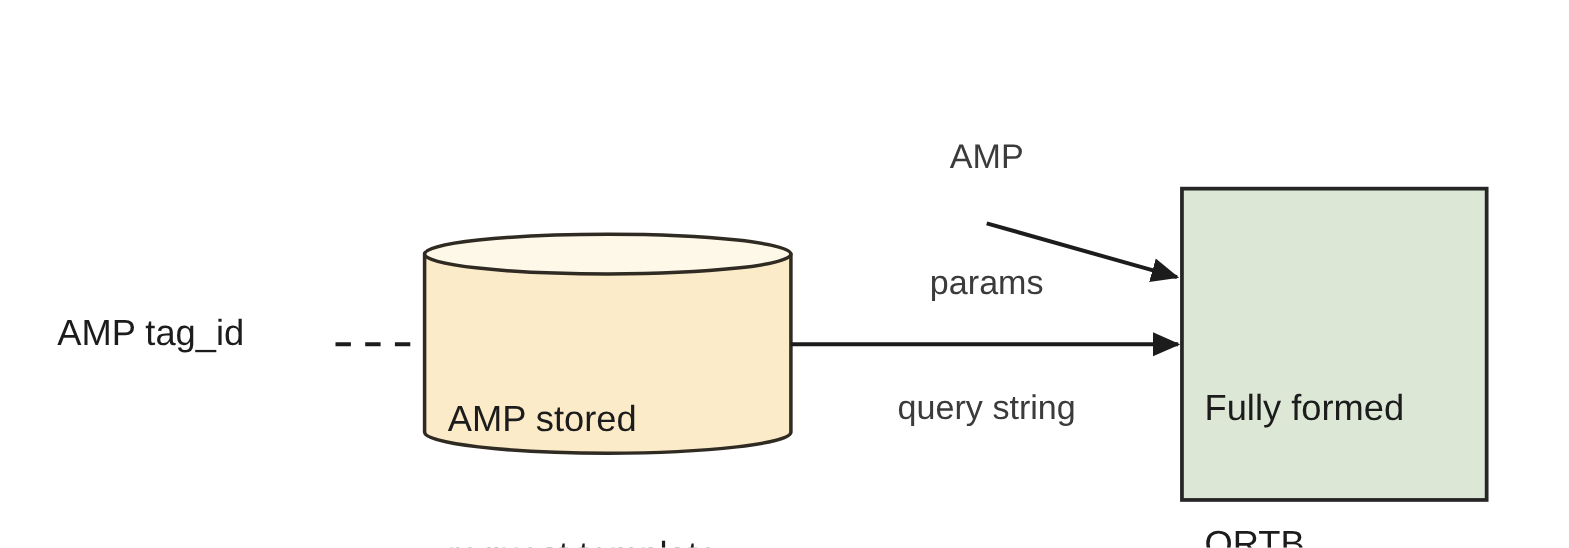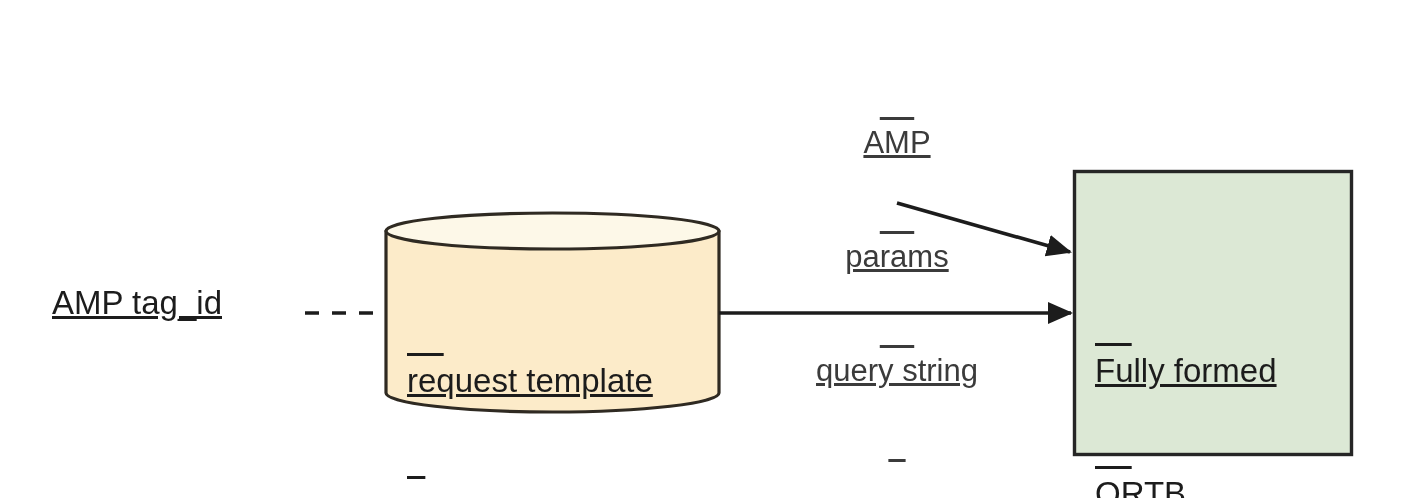--- a/index.html
+++ b/index.html
@@ -24,21 +24,20 @@
     width: 1426px;
     height: 498px;
   }
   .node-text {
     position: absolute;
     color: #1c1c1c;
     font-size: 33px;
     line-height: 41px;
     white-space: pre;
     letter-spacing: 0px;
-    text-decoration: underline;
   }
   #tag-id-label {
     left: 52px;
     top: 282px;
   }
   #cylinder-label {
     left: 407px;
     top: 278px;
   }
   #ortb-label {
@@ -79,20 +78,21 @@
     <line x1="719" y1="313" x2="1071" y2="313" stroke="#1c1c1c" stroke-width="3.6" marker-end="url(#arrow-solid)"></line>
 
     <line x1="897" y1="203" x2="1070" y2="252" stroke="#1c1c1c" stroke-width="3.6" marker-end="url(#arrow-solid)"></line>
 
     <rect x="1074.5" y="171.5" width="277" height="283" fill="#dce8d5" stroke="#262626" stroke-width="3.4"></rect>
   </svg>
 
   <div class="node-text" id="tag-id-label">AMP tag_id</div>
 
   <div class="node-text" id="cylinder-label">
+    <div>AMP stored</div>
     <div>request template</div>
   </div>
 
   <div class="node-text" id="query-params-label">
     <div>AMP</div>
     <div>params</div>
     <div>query string</div>
   </div>
 
   <div class="node-text" id="ortb-label">

